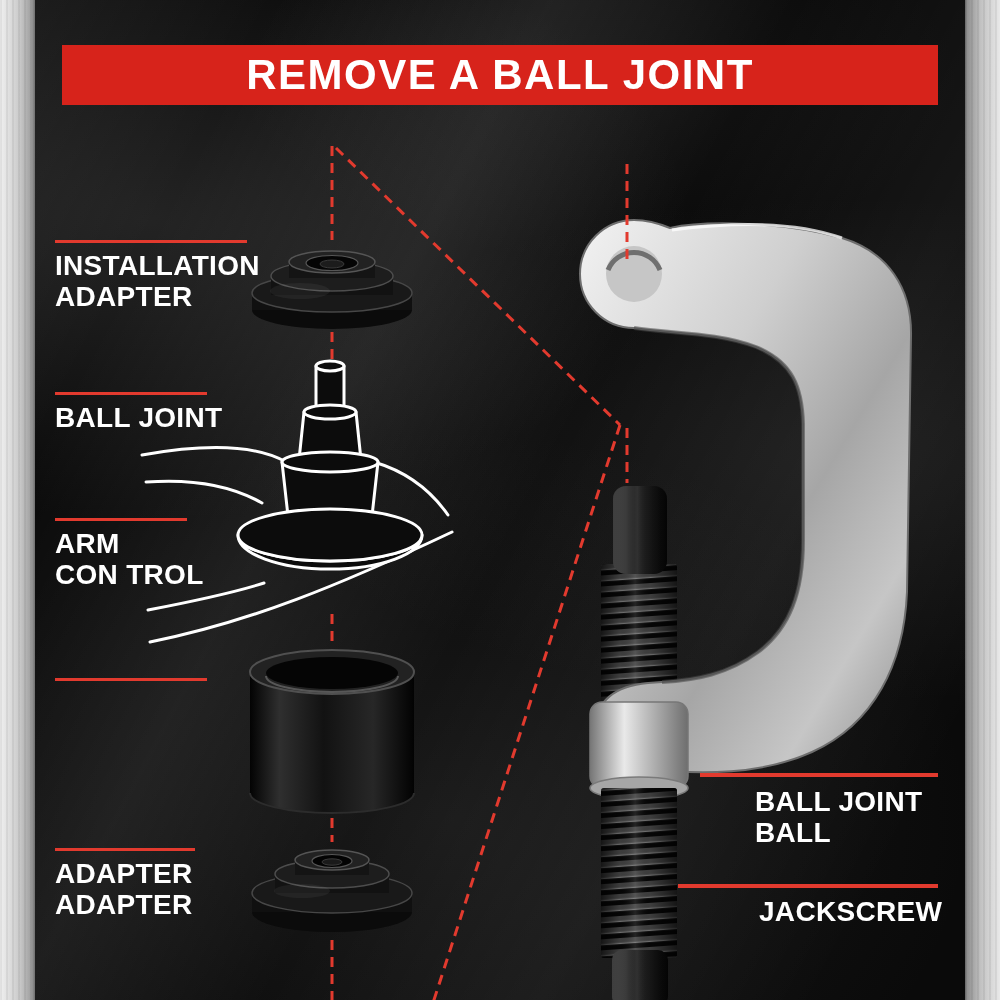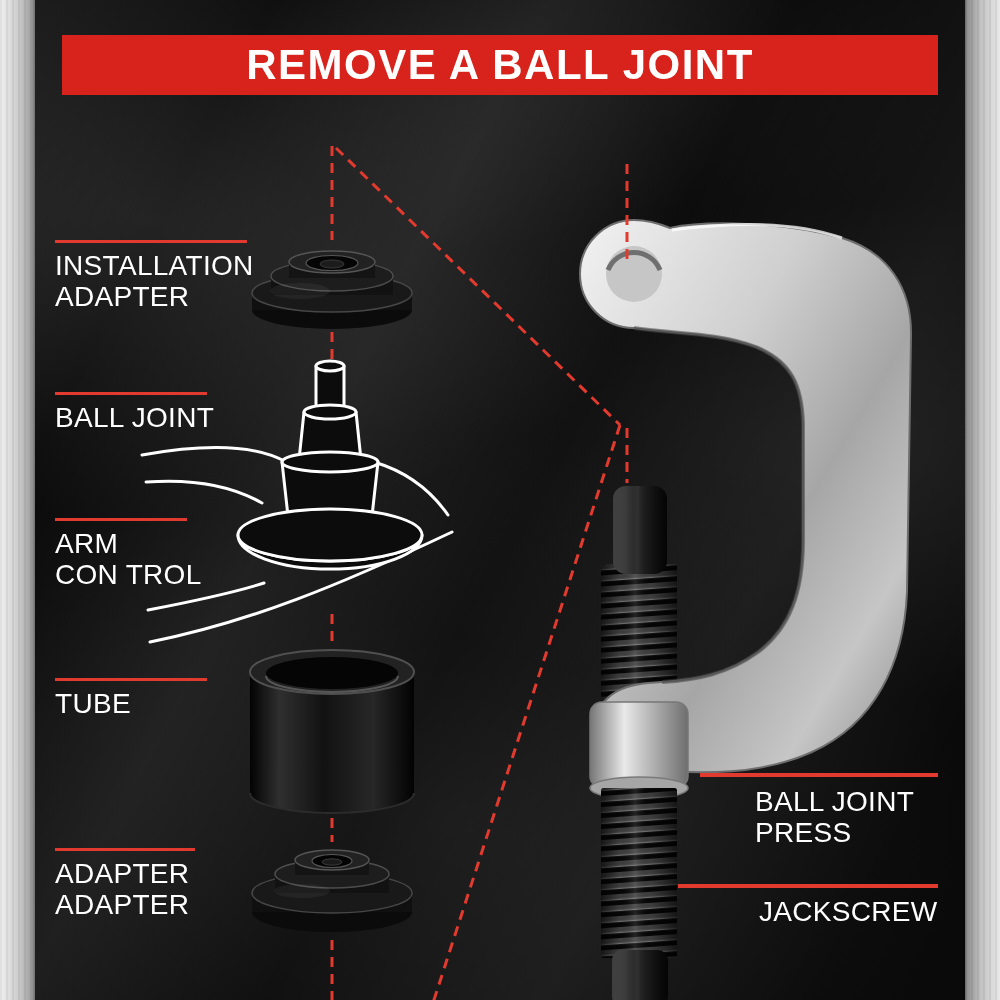--- a/index.html
+++ b/index.html
@@ -15,27 +15,27 @@
       radial-gradient(800px 600px at 45% 82%, rgba(105,105,105,.16), transparent 65%),
       radial-gradient(600px 300px at 60% 8%, rgba(95,95,95,.12), transparent 60%),
       #0a0a0a;}
   .strip{position:absolute;top:0;height:1000px;width:35px;}
   .strip-left{left:0;background:
       repeating-linear-gradient(90deg, rgba(0,0,0,.06) 0 2px, transparent 2px 6px),
       linear-gradient(to right,#f0f0f0,#cbcbcb 55%,#9f9f9f 90%,#6f6f6f 100%);}
   .strip-right{right:0;background:
       repeating-linear-gradient(90deg, rgba(0,0,0,.06) 0 2px, transparent 2px 6px),
       linear-gradient(to left,#e9e9e9,#c2c2c2 55%,#8f8f8f 95%,#6a6a6a 100%);}
-  .banner{position:absolute;left:62px;top:35px;width:876px;height:60px;
+  .banner{position:absolute;left:62px;top:45px;width:876px;height:60px;
       background:#d7231b;display:flex;align-items:center;justify-content:center;}
   .banner-text{color:#fff;font-size:42px;font-weight:800;letter-spacing:1.5px;}
   .layer{position:absolute;left:0;top:0;}
   .plabel{position:absolute;color:#fff;}
   .rule{height:3px;background:#e23a2e;margin-bottom:7px;}
-  .ln{font-size:28px;font-weight:400;line-height:1.12;letter-spacing:.3px;white-space:nowrap;}
+  .ln{font-size:28px;font-weight:700;line-height:1.12;letter-spacing:.3px;white-space:nowrap;}
   .red-bar{position:absolute;height:4px;background:#e23a2e;}
 </style>
 </head>
 <body>
 
 <div class="stage">
   <div class="bg"></div>
   <div class="strip strip-left"></div>
   <div class="strip strip-right"></div>
 
@@ -196,30 +196,29 @@
   </div>
 
   <div class="plabel" style="left:55px;top:518px">
     <div class="rule" style="width:132px"></div>
     <div class="ln">ARM</div>
     <div class="ln">CON TROL</div>
   </div>
 
   <div class="plabel" style="left:55px;top:678px">
     <div class="rule" style="width:152px"></div>
-    <div class="ln">TUBE</div>
   </div>
 
   <div class="plabel" style="left:55px;top:848px">
     <div class="rule" style="width:140px"></div>
     <div class="ln">ADAPTER</div>
     <div class="ln">ADAPTER</div>
   </div>
 
   <div class="plabel" style="left:755px;top:786px">
     <div class="ln">BALL JOINT</div>
-    <div class="ln">PRESS</div>
+    <div class="ln">BALL</div>
   </div>
 
   <div class="plabel" style="left:759px;top:896px">
     <div class="ln">JACKSCREW</div>
   </div>
 </div>
 
 </body></html>

